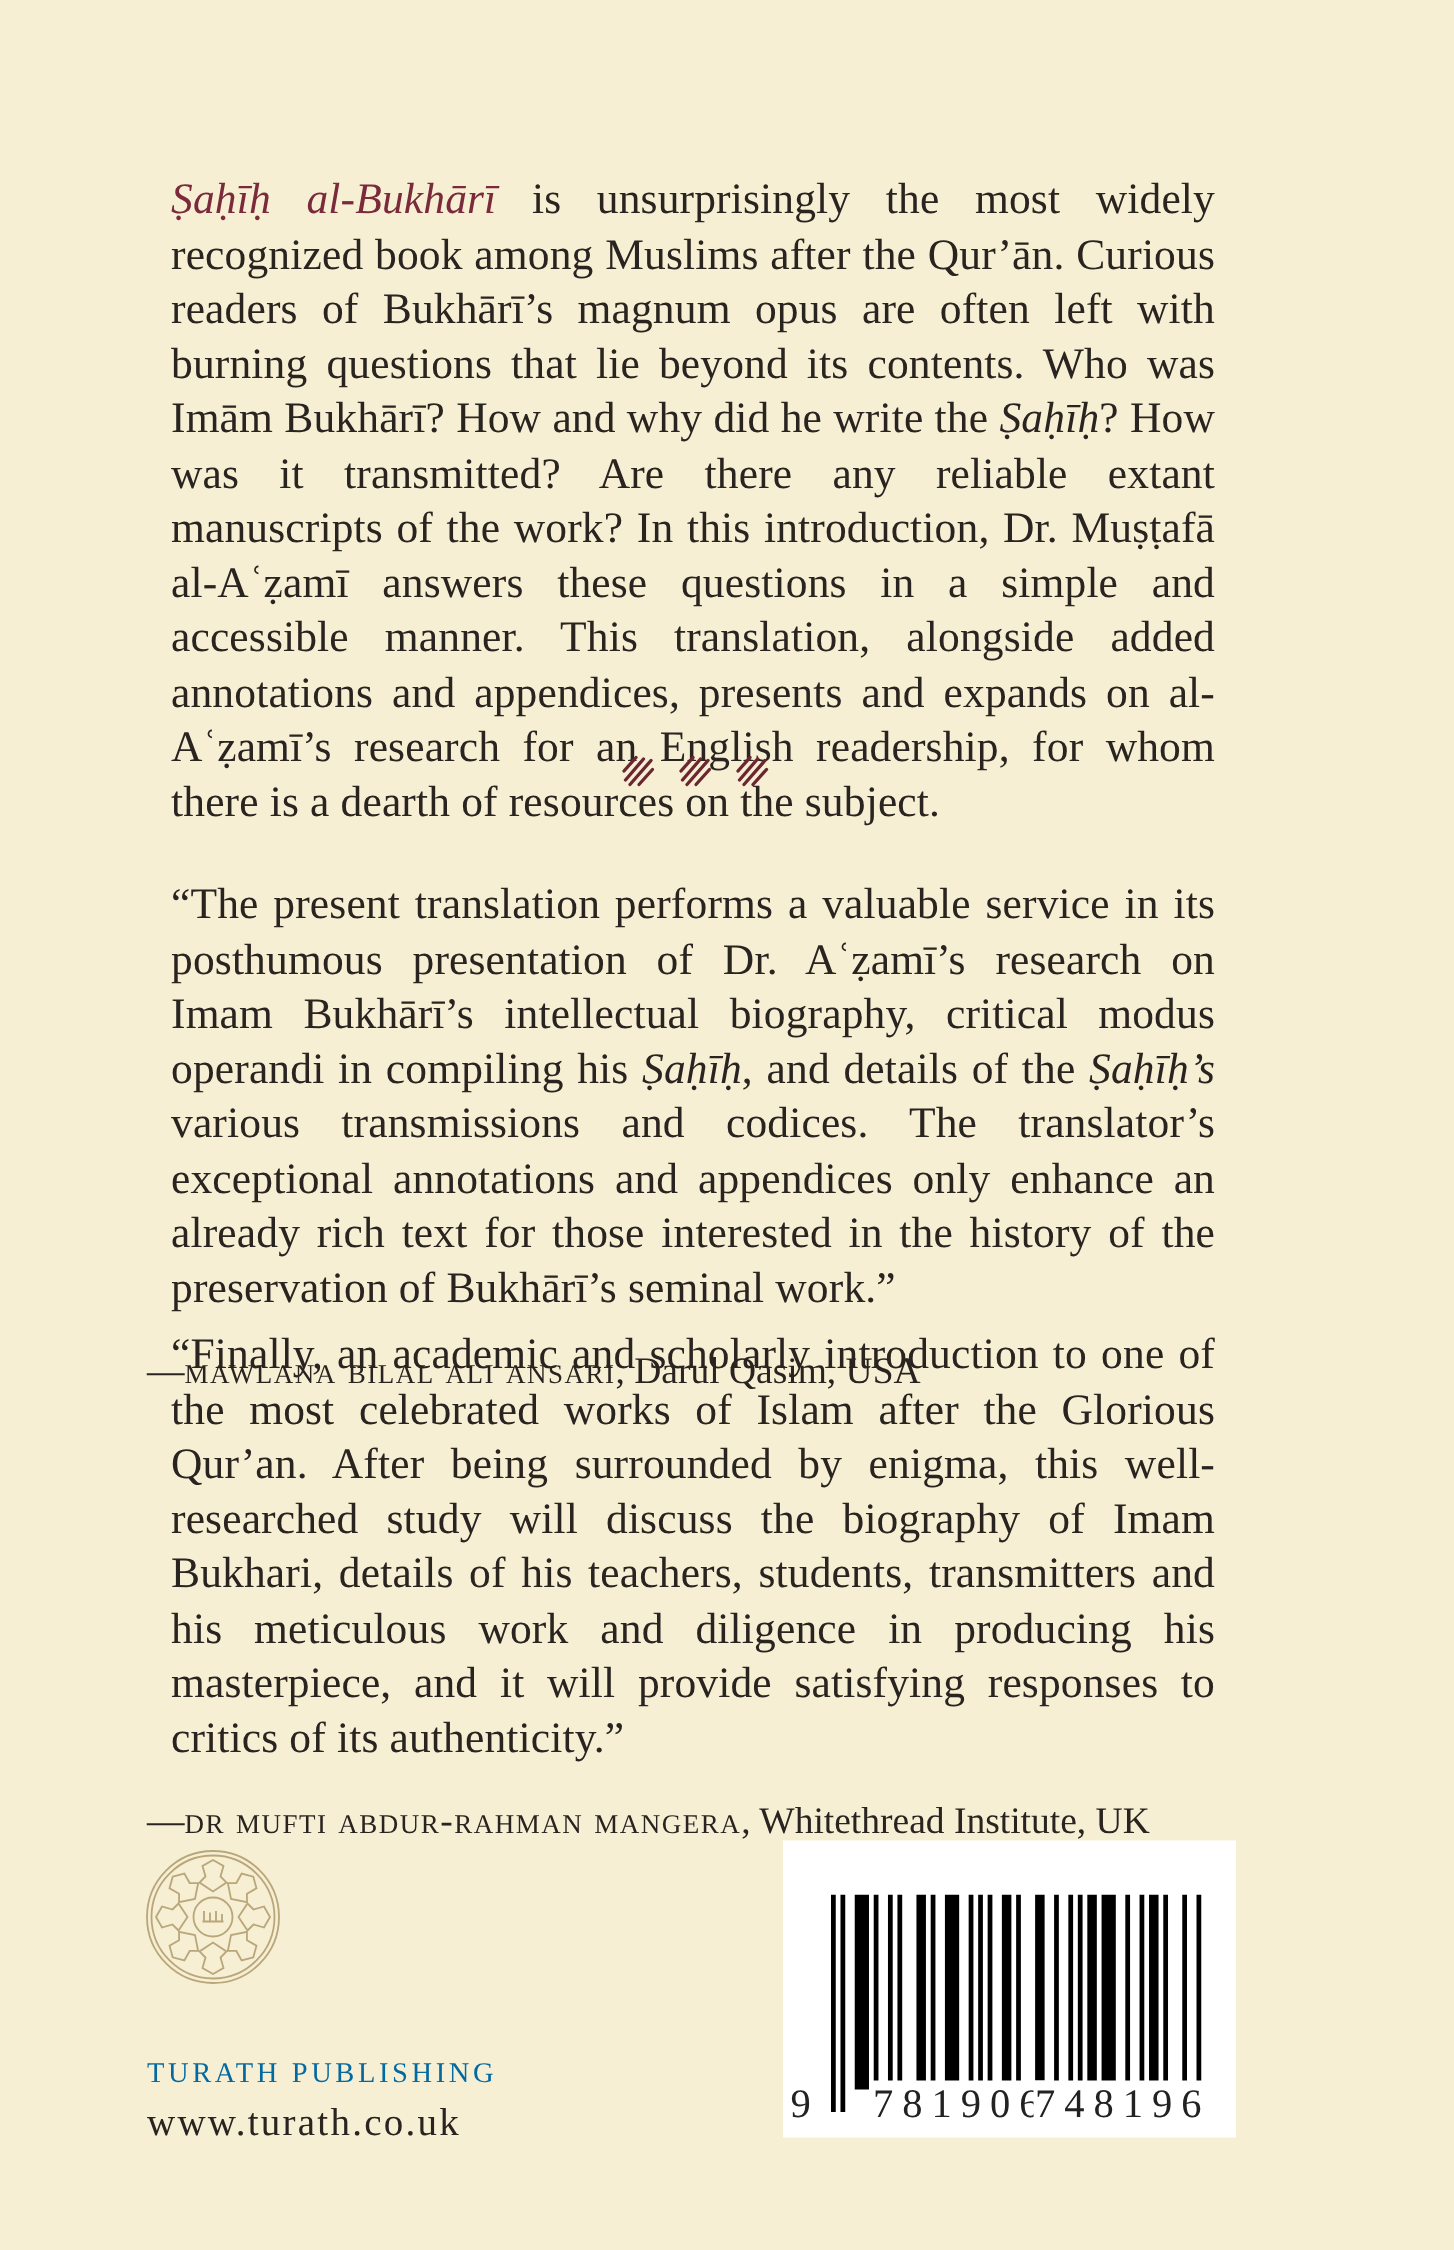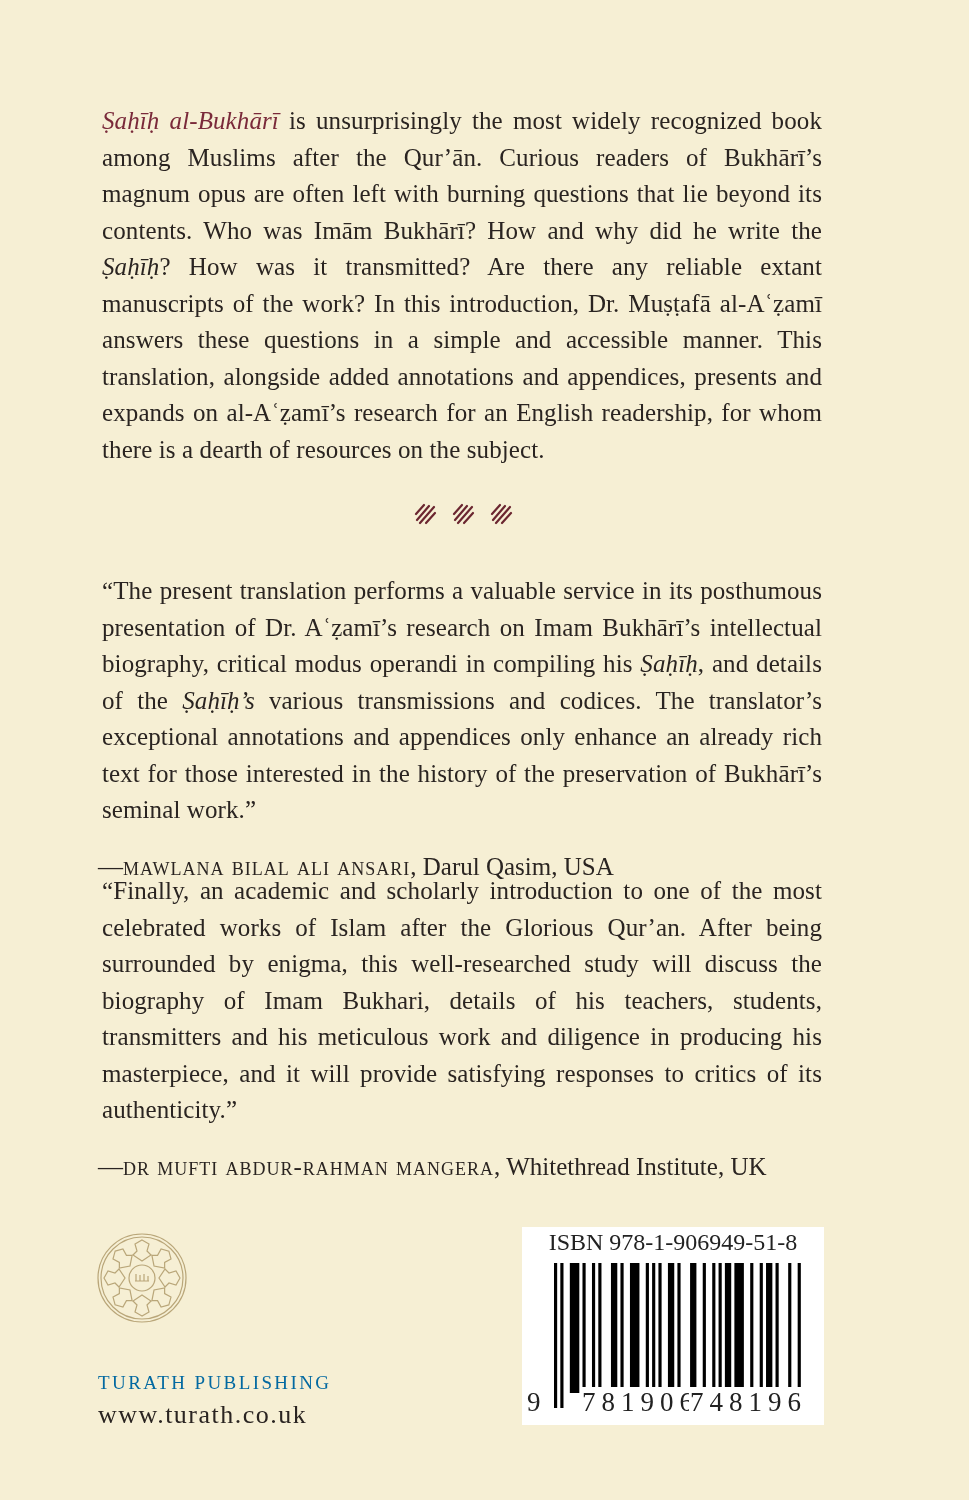--- a/index.html
+++ b/index.html
@@ -5,22 +5,22 @@
   html, body { margin: 0; padding: 0; }
   body {
     width: 969px; height: 1500px; overflow: hidden;
     background: #f6efd4;
     font-family: "Liberation Serif", "DejaVu Serif", serif;
     color: #2a2421;
     position: relative;
   }
   .col { position: absolute; left: 98px; width: 728px; }
   .para {
-    font-size: 25px; line-height: 36.5px; text-align: justify;
-    margin: 4px; letter-spacing: 0.1px;
+    font-size: 29px; line-height: 36.5px; text-align: justify;
+    margin: 16px; letter-spacing: 0.1px;
   }
   .accent { color: #7a2a3a; font-style: italic; }
   .it { font-style: italic; }
   #blurb { top: 99px; }
   #ornament { position: absolute; top: 502px; left: 414px; width: 100px; height: 24px; display:flex; gap: 14px; }
   #ornament svg { width: 24px; height: 24px; }
   #q1 { top: 569px; }
   #q2 { top: 869px; }
   .attrib { font-size: 25px; line-height: 36px; margin-top: 20px; }
   .sc { font-variant: small-caps; text-transform: lowercase; letter-spacing: 1px; font-size: 25px; }
@@ -93,21 +93,20 @@
     <use href="#petal" transform="rotate(270 46 46)"></use>
     <use href="#petal" transform="rotate(315 46 46)"></use>
     <path d="M40 49 v-7 M44 49 v-6 M48 49 v-7 M52 49 v-5 M39 49 h14"></path>
   </g>
 </svg>
 
 <div id="publisher">TURATH PUBLISHING</div>
 <div id="website">www.turath.co.uk</div>
 
 <div id="barcode-box">
-  <div id="isbn-label">ISBN 978-1-906949-51-8</div>
   <svg id="bars" viewBox="0 0 250 145" preserveAspectRatio="none">
       <rect x="0" y="0" width="3.1645569620253164" height="145" fill="#000"></rect>
       <rect x="6.329113924050633" y="0" width="3.1645569620253164" height="145" fill="#000"></rect>
       <rect x="15.822784810126581" y="0" width="9.49367088607595" height="130" fill="#000"></rect>
       <rect x="28.481012658227847" y="0" width="3.1645569620253164" height="130" fill="#000"></rect>
       <rect x="37.9746835443038" y="0" width="3.1645569620253164" height="130" fill="#000"></rect>
       <rect x="44.30379746835443" y="0" width="3.1645569620253164" height="130" fill="#000"></rect>
       <rect x="56.962025316455694" y="0" width="6.329113924050633" height="130" fill="#000"></rect>
       <rect x="66.45569620253164" y="0" width="3.1645569620253164" height="130" fill="#000"></rect>
       <rect x="75.9493670886076" y="0" width="9.49367088607595" height="130" fill="#000"></rect>

